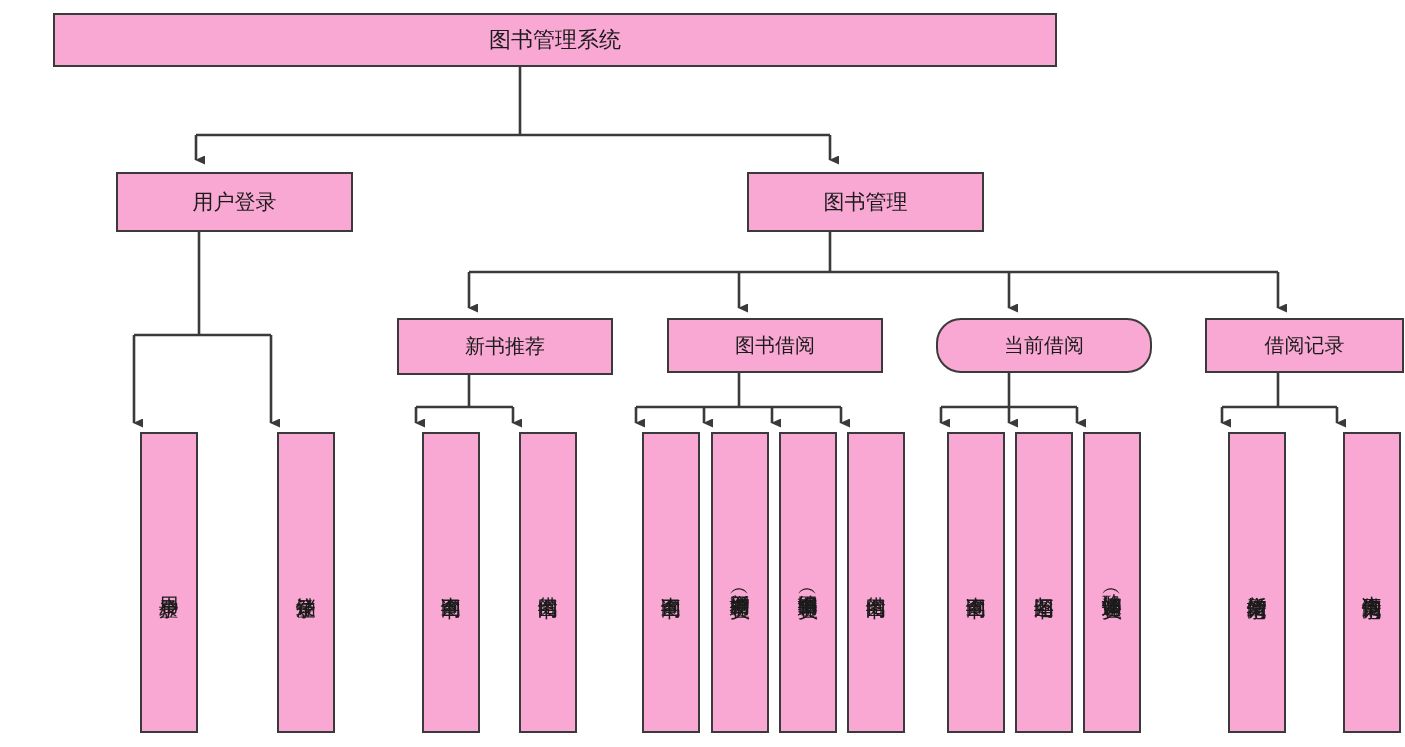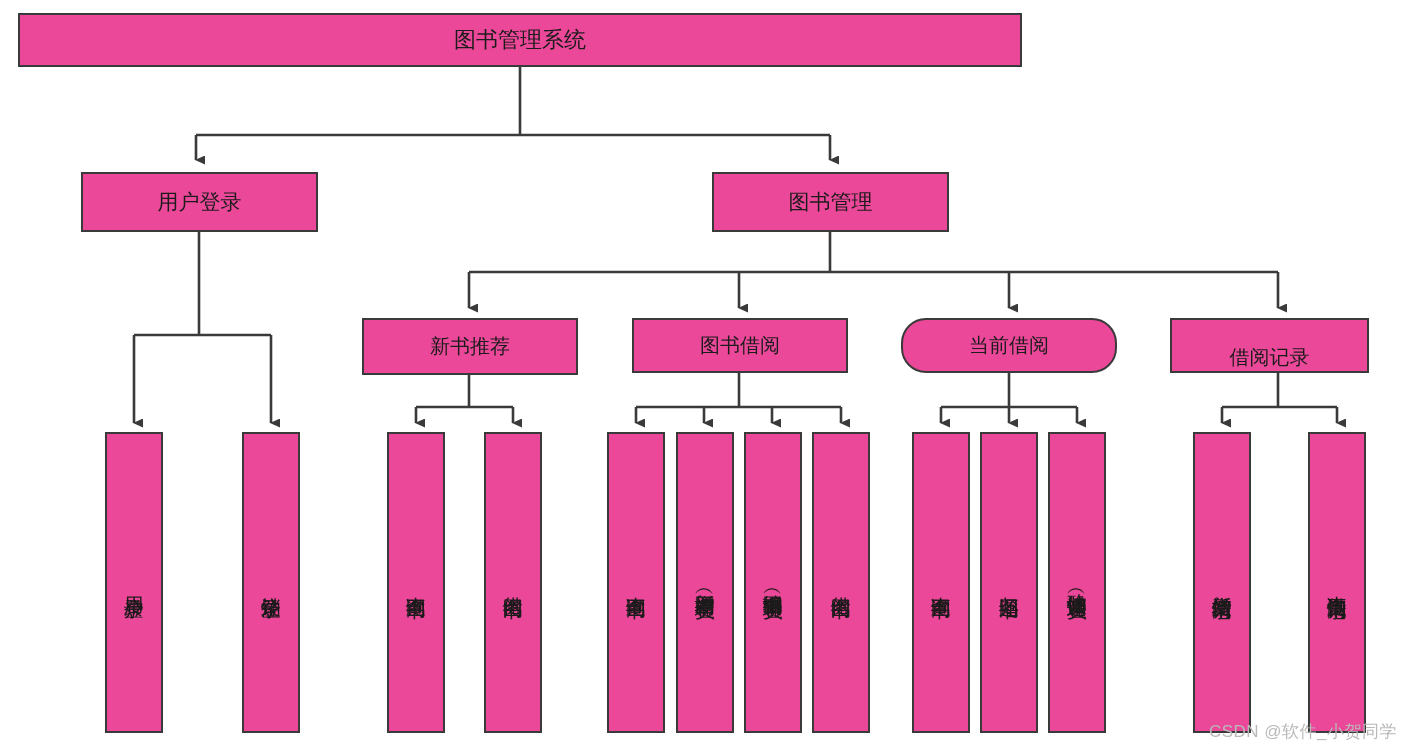--- a/index.html
+++ b/index.html
@@ -21,26 +21,27 @@
     position: absolute;
     left: 0;
     top: 0;
     width: 1405px;
     height: 747px;
     pointer-events: none;
   }
   .node {
     position: absolute;
     box-sizing: border-box;
-    background: #ec4899;
+    background: #f9a8d4;
     border: 2px solid #3a3a3a;
     display: flex;
     align-items: center;
     justify-content: center;
     color: #1b1b1b;
+    margin-left: 35px;
   }
   .node.root {
     font-size: 22px;
   }
   .node.lvl2 {
     font-size: 21px;
   }
   .node.lvl3 {
     font-size: 20px;
   }
@@ -135,21 +136,21 @@
 
   <div class="node lvl3" style="left:362px; top:318px; width:216px; height:57px;">
     <span>新书推荐</span>
   </div>
   <div class="node lvl3" style="left:632px; top:318px; width:216px; height:55px;">
     <span>图书借阅</span>
   </div>
   <div class="node lvl3" style="left:901px; top:318px; width:216px; height:55px;border-radius:25px;">
     <span>当前借阅</span>
   </div>
-  <div class="node lvl3" style="left:1170px; top:318px; width:199px; height:55px;align-items:flex-end;">
+  <div class="node lvl3" style="left:1170px; top:318px; width:199px; height:55px;">
     <span>借阅记录</span>
   </div>
 
   <div class="node leaf" style="left:105px; top:432px; width:58px; height:301px;">
     <span class="vtext">用户登录</span>
   </div>
   <div class="node leaf" style="left:242px; top:432px; width:58px; height:301px;">
     <span class="vtext">注销登录</span>
   </div>
 
@@ -183,15 +184,14 @@
     <span class="vtext">确认归还（管理员）</span>
   </div>
 
   <div class="node leaf" style="left:1193px; top:432px; width:58px; height:301px;">
     <span class="vtext">新增借阅记录</span>
   </div>
   <div class="node leaf" style="left:1308px; top:432px; width:58px; height:301px;">
     <span class="vtext">查询借阅记录</span>
   </div>
 
-  <div class="watermark">CSDN @软件_小贺同学</div>
 
 </div>
 
 </body></html>

